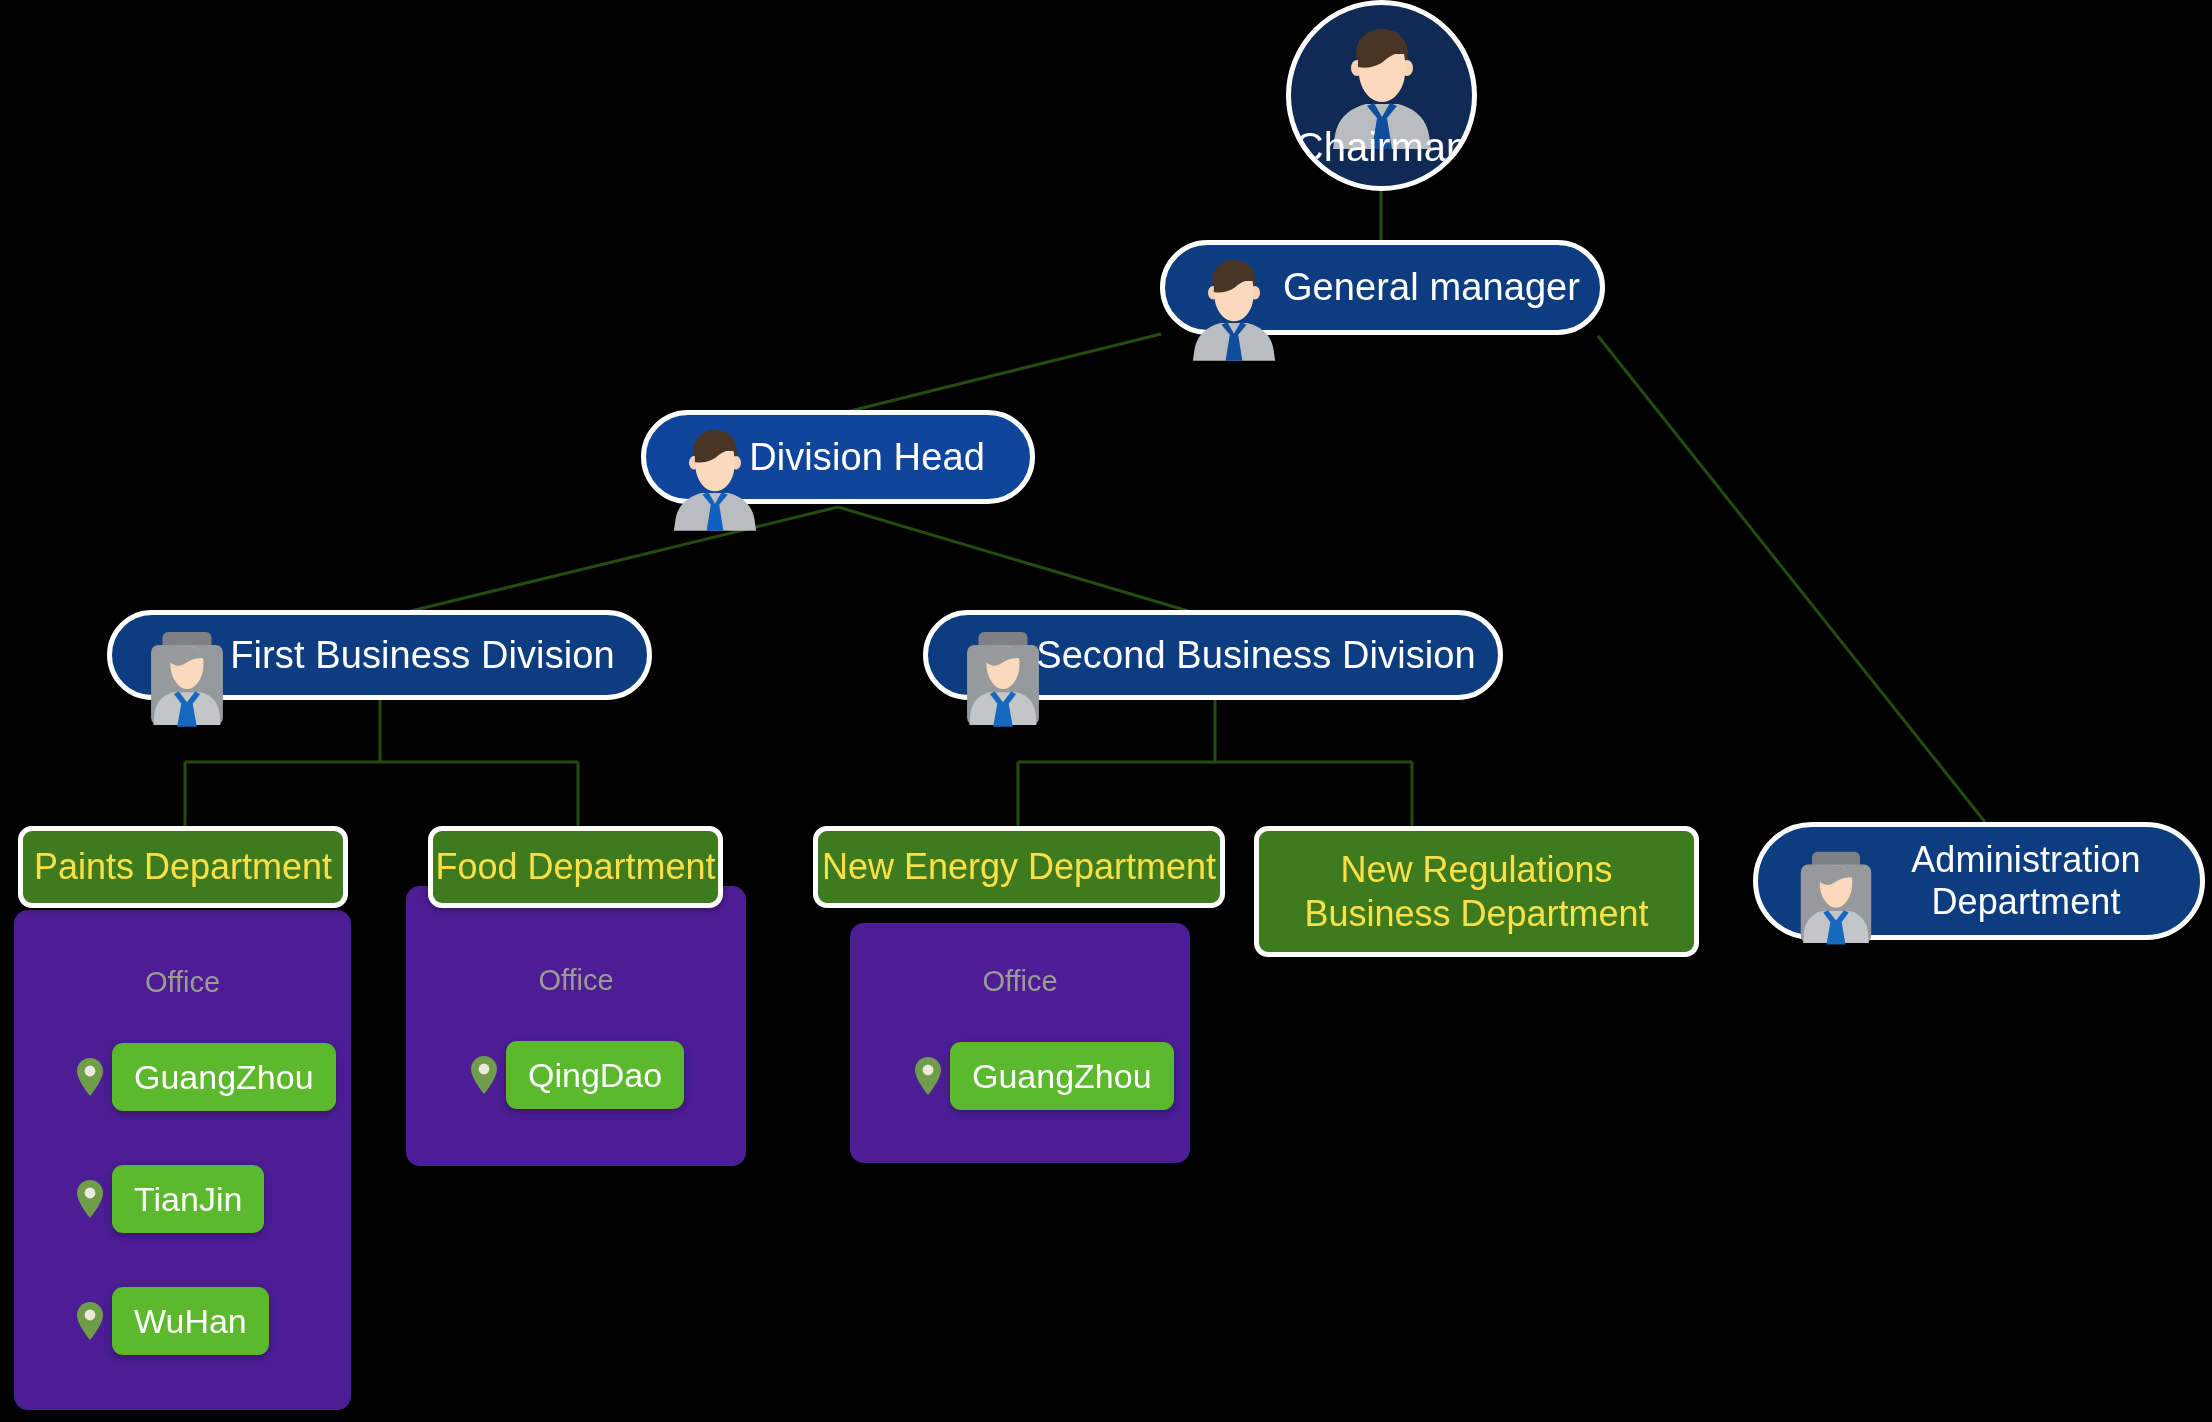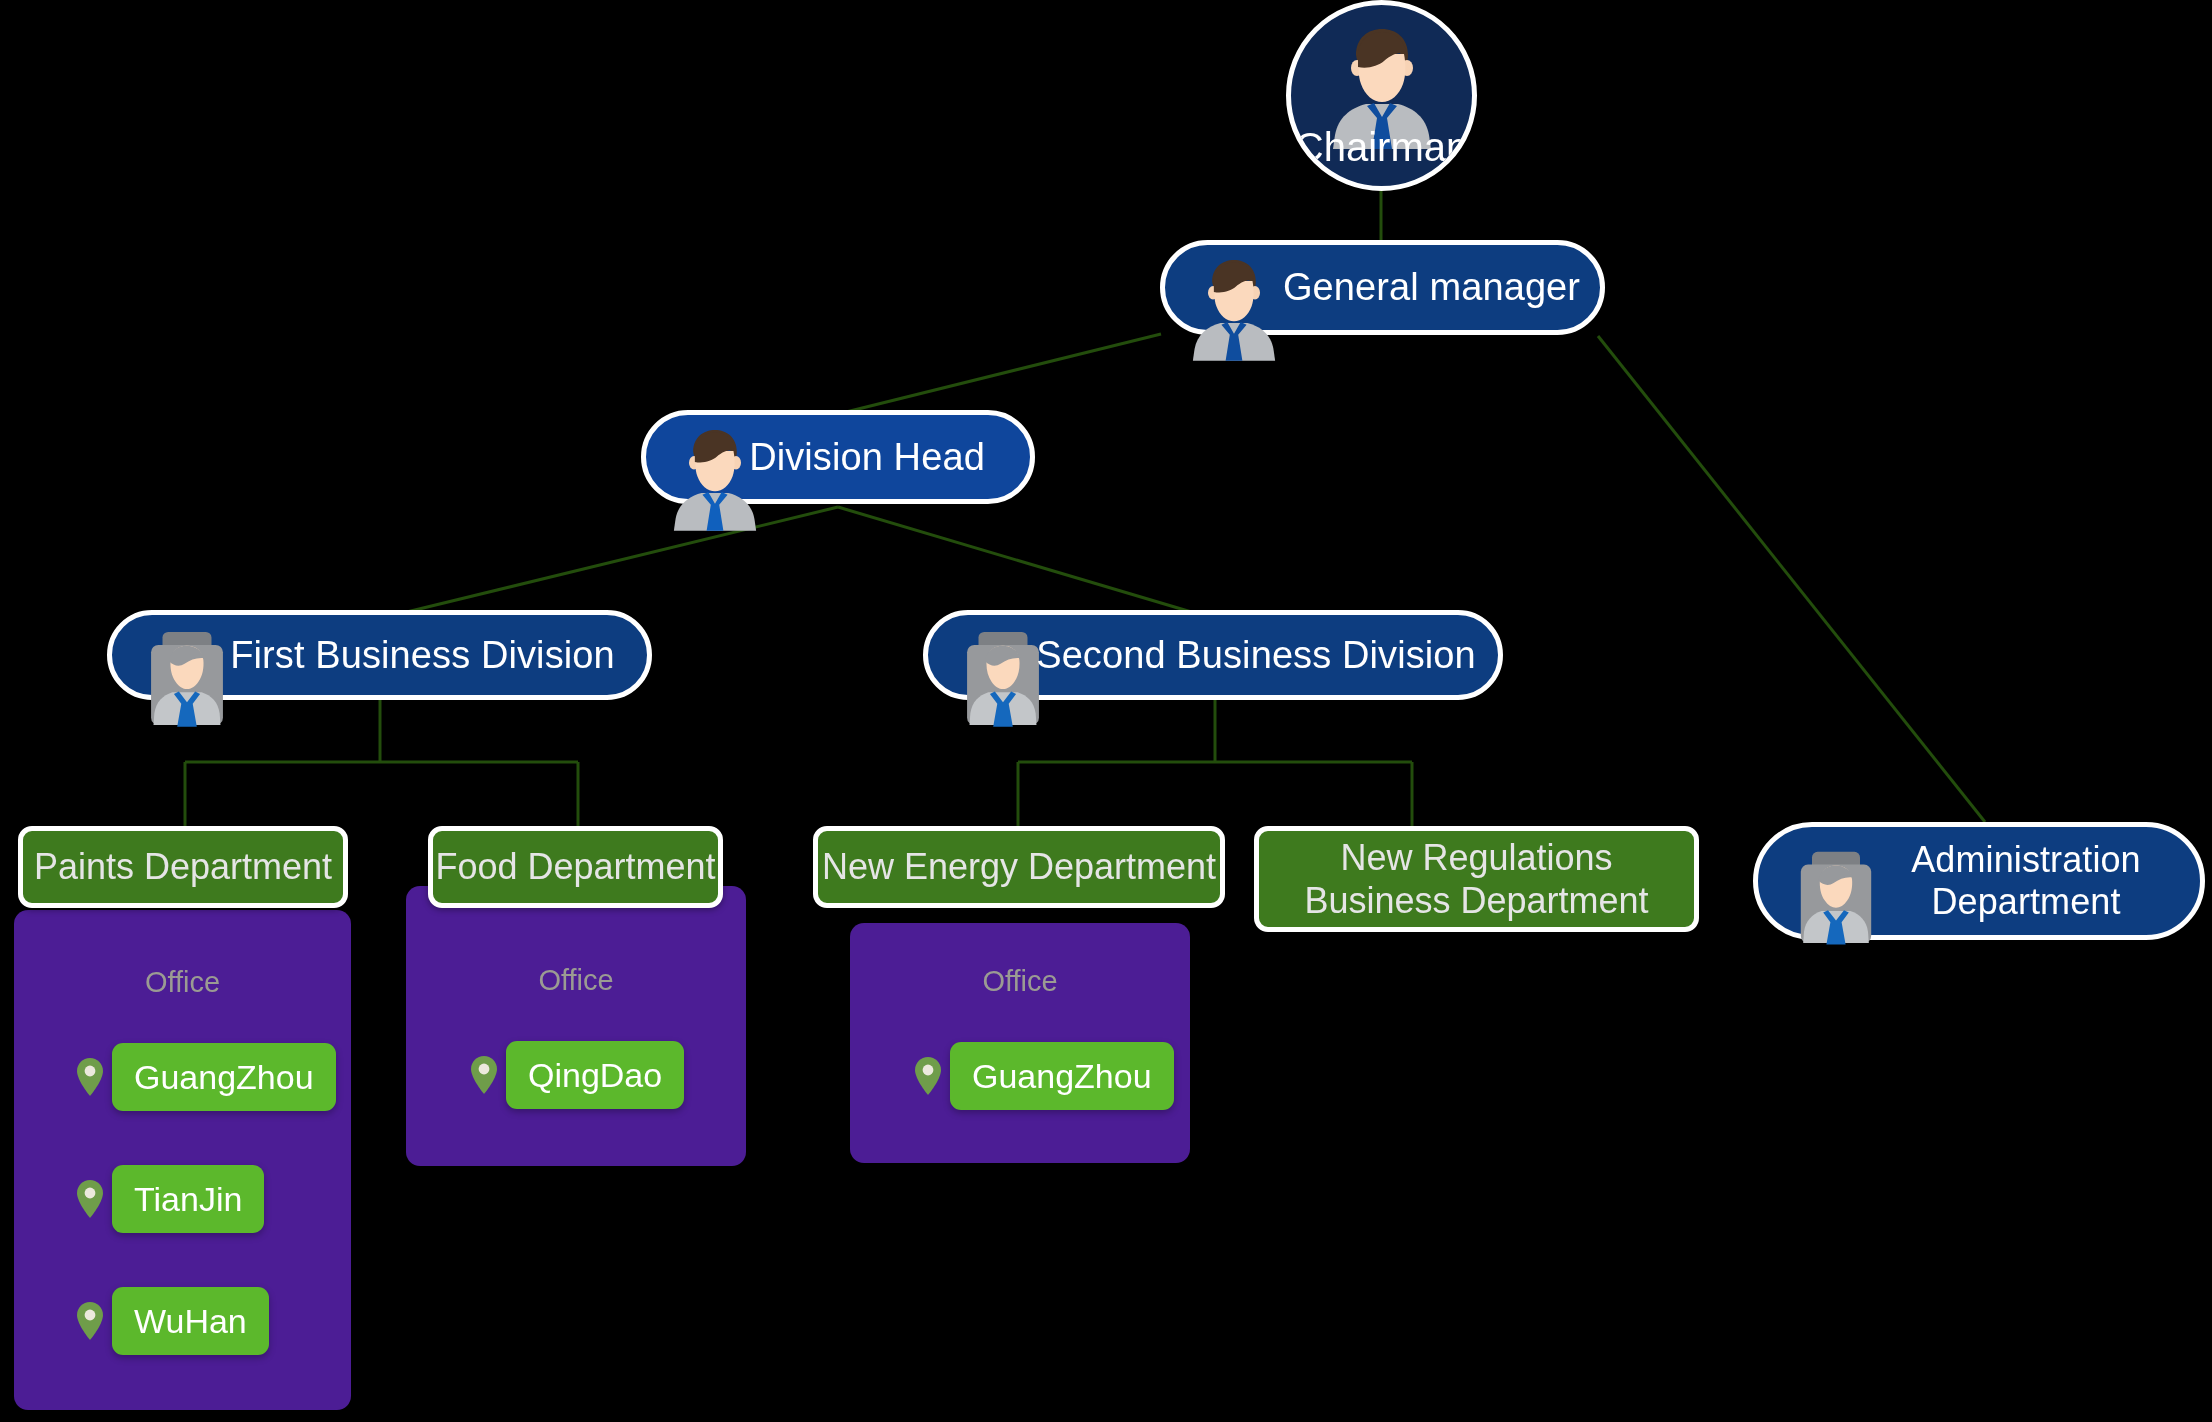--- a/index.html
+++ b/index.html
@@ -32,21 +32,21 @@
 
   
   .avatar{position:absolute;z-index:2;pointer-events:none;}
   .avatar svg{display:block;}
 
   
   .deptbox{
     position:absolute;z-index:6;box-sizing:border-box;
     background:#3e7a1e;border:5px solid #ffffff;border-radius:14px;
     display:flex;align-items:center;justify-content:center;
-    color:#e5e5e5;text-align:center;line-height:1.2;
+    color:#fde047;text-align:center;line-height:1.2;
     box-shadow:0 2px 6px rgba(0,0,0,.35);
   }
 
   
   .panel{
     position:absolute;z-index:4;box-sizing:border-box;
     background:#4c1d95;border-radius:14px;
     box-shadow:0 3px 10px rgba(0,0,0,.35);
   }
   .panel .panel-title{
@@ -243,17 +243,17 @@
   </div>
 
   <div class="deptbox" style="left:428px;top:826px;width:295px;height:82px;font-size:36px;">
     <span>Food Department</span>
   </div>
 
   <div class="deptbox" style="left:813px;top:826px;width:412px;height:82px;font-size:36px;">
     <span>New Energy Department</span>
   </div>
 
-  <div class="deptbox" style="left:1254px;top:826px;width:445px;height:106px;font-size:36px;padding:0 22px;">
+  <div class="deptbox" style="left:1254px;top:826px;width:445px;height:131px;font-size:36px;padding:0 22px;">
     <span>New Regulations Business Department</span>
   </div>
 
 </div>
 
 </body></html>

